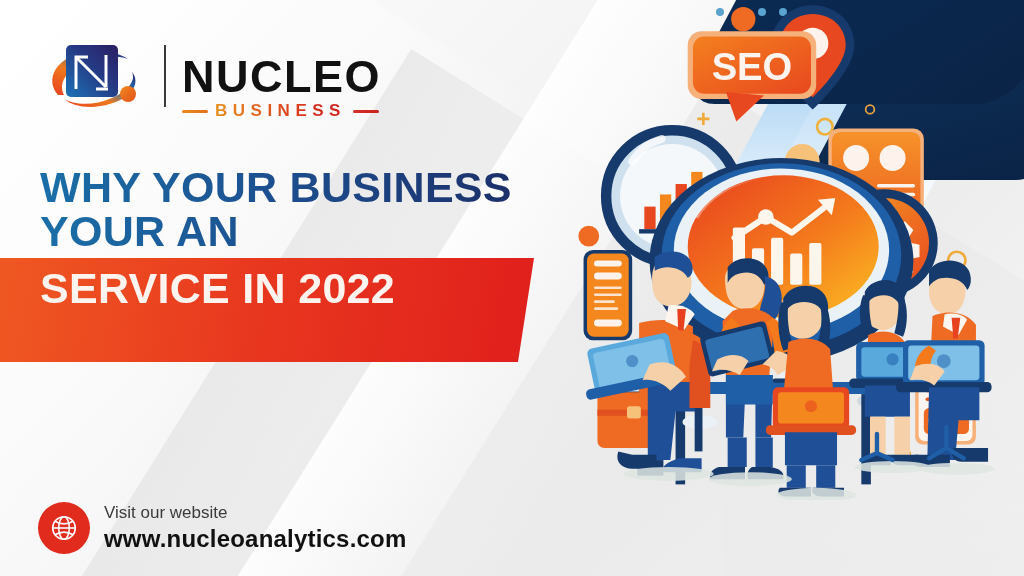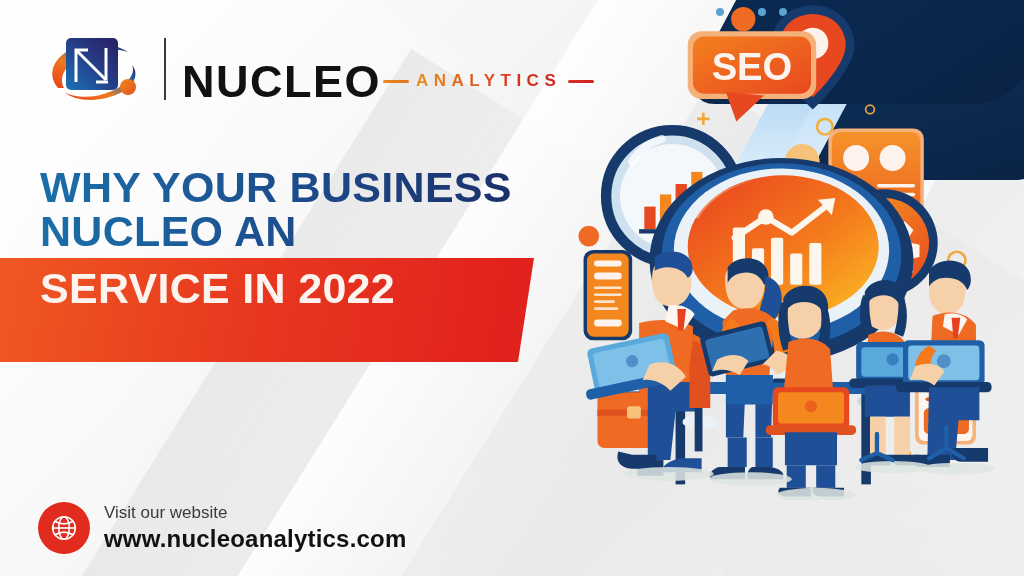--- a/index.html
+++ b/index.html
@@ -49,21 +49,21 @@
 
   
   #dot-grid{position:absolute;top:8px;left:716px;display:grid;
     grid-template-columns:repeat(4,21px);grid-template-rows:repeat(3,24px);}
   #dot-grid i{width:8px;height:8px;border-radius:50%;background:#5ba3d0;display:block;}
 
   
   #logo{position:absolute;top:30px;left:44px;display:flex;align-items:center;gap:16px;}
   .logo-mark{position:relative;width:104px;height:78px;}
   .logo-divider{width:2px;height:62px;background:#3a3a3a;}
-  .logo-words{display:flex;gap:2px;margin-top:24px;}
+  .logo-words{display:flex;flex-direction:column;gap:2px;margin-top:24px;}
   .logo-nucleo{font-size:45px;font-weight:bold;letter-spacing:1.5px;color:#111;line-height:1;}
   .logo-analytics-row{display:flex;align-items:center;gap:7px;}
   .lrule{height:3px;width:26px;border-radius:2px;}
   .lrule-l{background:linear-gradient(90deg,#e98a1e,#e2701c);}
   .lrule-r{background:linear-gradient(90deg,#d8312a,#c8201d);}
   .logo-analytics{font-size:17px;font-weight:bold;letter-spacing:5.5px;
     background:linear-gradient(90deg,#e8901f,#d8321f 70%,#c9201c);
     -webkit-background-clip:text;background-clip:text;color:transparent;}
 
   
@@ -154,29 +154,29 @@
           <path d="M52 52 L64 52"></path>
         </g>
         <circle cx="84" cy="57" r="8" fill="url(#orbdot)"></circle>
       </svg>
     </div>
     <div class="logo-divider"></div>
     <div class="logo-words">
       <div class="logo-nucleo">NUCLEO</div>
       <div class="logo-analytics-row">
         <span class="lrule lrule-l"></span>
-        <span class="logo-analytics">ANALYTICS</span>
+        <span class="logo-analytics">BUSINESS</span>
         <span class="lrule lrule-r"></span>
       </div>
     </div>
   </div>
 
   <div id="headline">
     <div class="h-line">WHY YOUR BUSINESS</div>
-    <div class="h-line">NUCLEO AN</div>
+    <div class="h-line">YOUR AN</div>
   </div>
   <div id="red-band"></div>
   <div id="band-text">
     <div class="b-line">SERVICE IN 2022</div>
   </div>
 
   <div id="footer">
     <div id="globe-badge">
       <svg viewBox="0 0 34 34" width="32" height="32" fill="none" stroke="#fff" stroke-width="1.7">
         <circle cx="17" cy="17" r="12"></circle>

